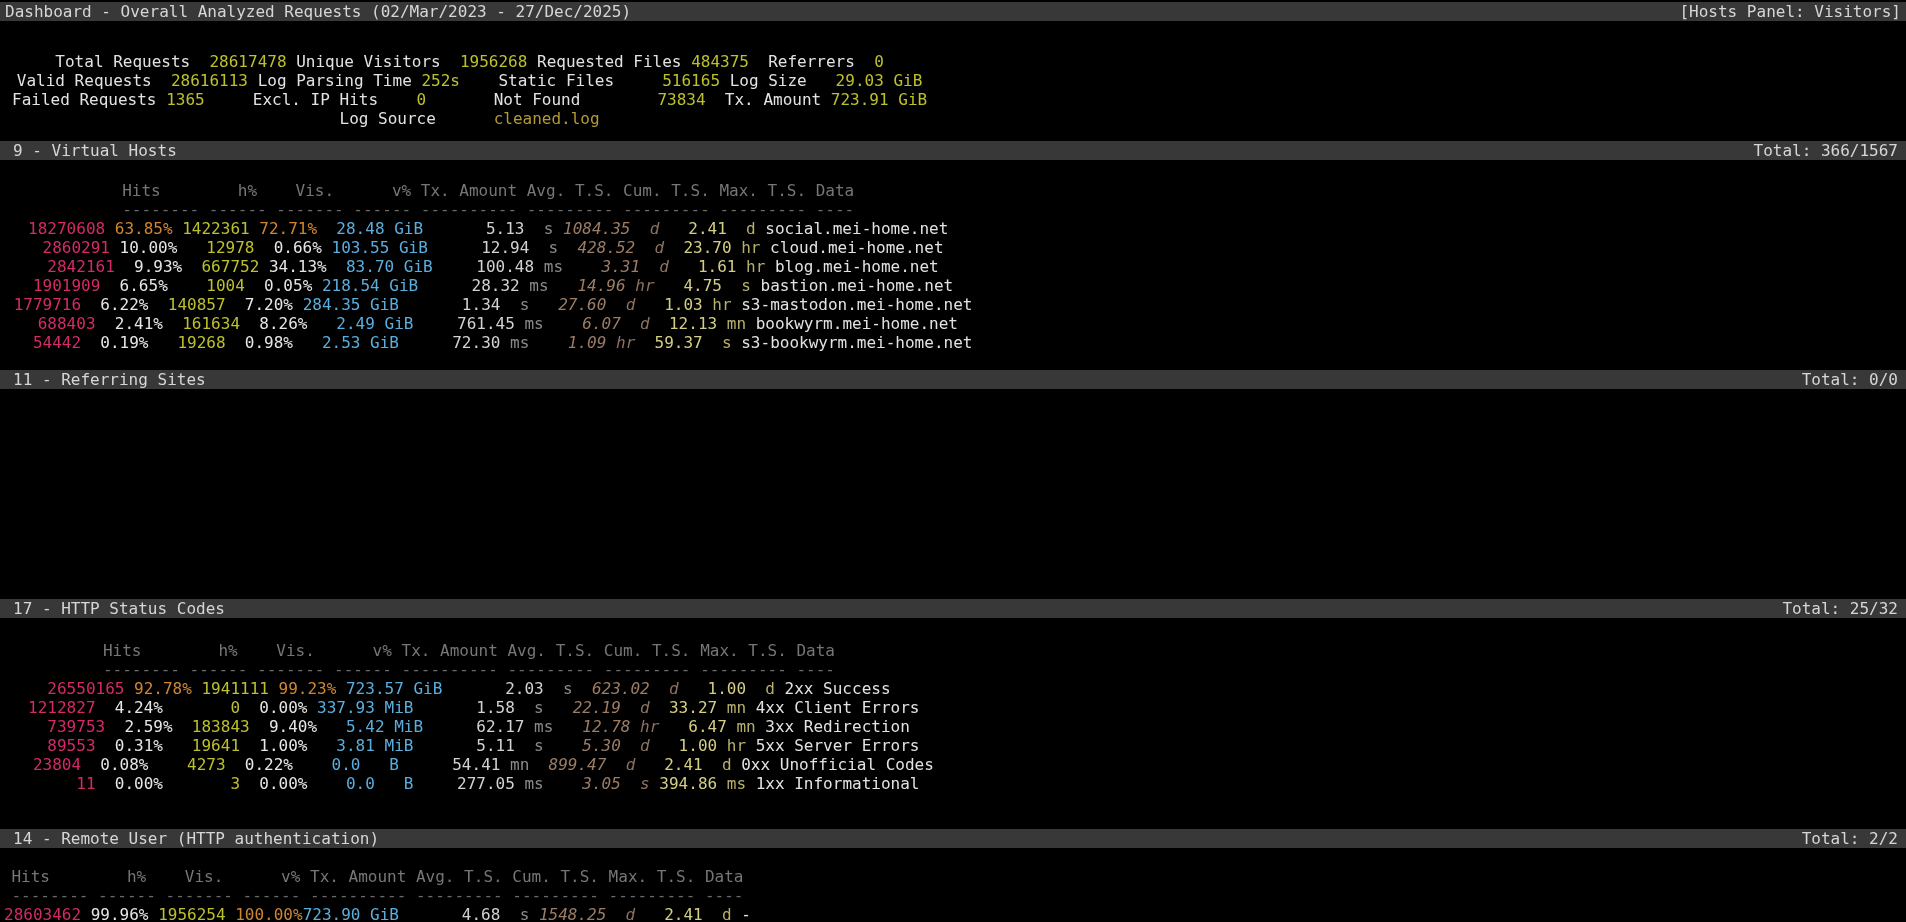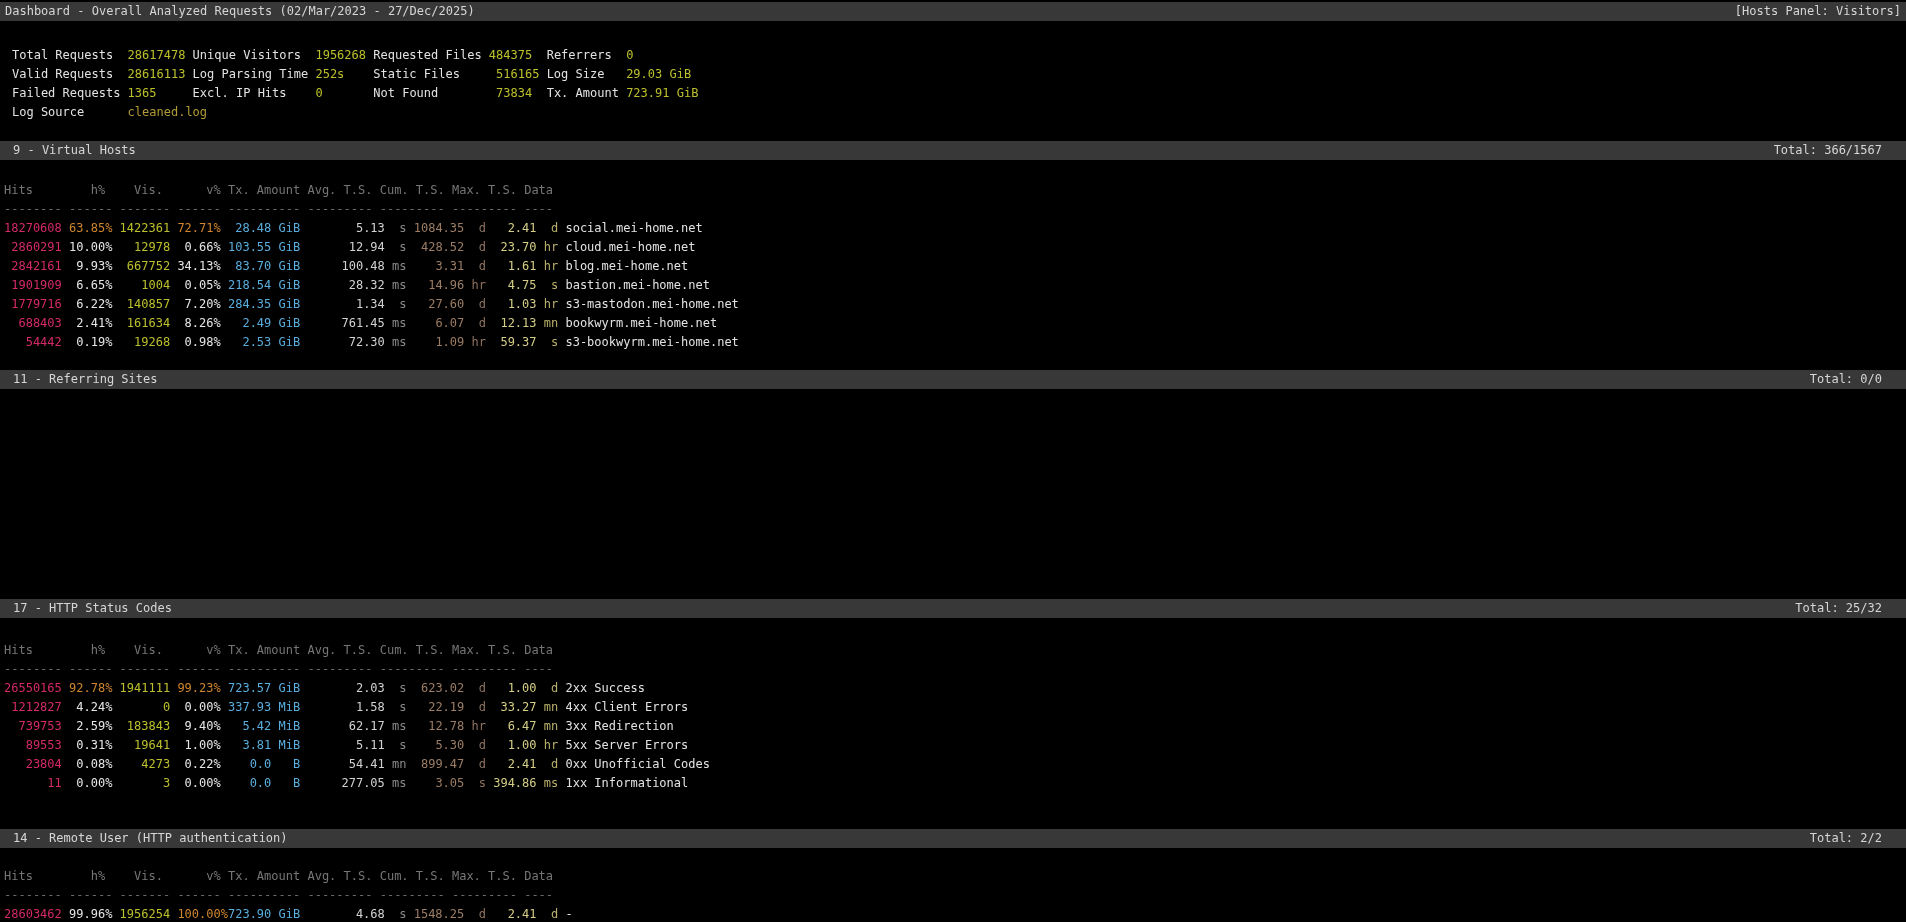--- a/index.html
+++ b/index.html
@@ -1,50 +1,50 @@
 <!DOCTYPE html>
 <html><head>
 <meta charset="utf-8">
 <style>
   * { margin:0; padding:0; box-sizing:border-box; }
   html,body { background:#000; }
   .term {
     position:relative; width:1906px; height:922px; overflow:hidden;
     background:#000;
     font-family:"DejaVu Sans Mono","Liberation Mono",monospace;
-    font-size:12px; line-height:19px;
+    font-size:16px; line-height:19px;text-align:center;
     -webkit-font-smoothing:antialiased;
   }
   .bar {
     position:absolute; left:0; width:1906px; height:19px;
     background:#383838; color:#d6d6d6;
     display:flex; justify-content:space-between; align-items:center;
     white-space:pre;
   }
   .titlebar { top:2px; padding:0 5px; }
-  .panel-bar { padding:0 24px 0 13px; }
+  .panel-bar { padding:0 8px 0 13px; }
   .block { position:absolute; white-space:pre; }
   .line { height:19px; white-space:pre; }
-  .summary-block { left:12px; top:46px; }
+  .summary-block { left:12px; top:52px; }
   .table-block { left:4px; }
   .hdr-line { color:#767676; }
   .sep-line { color:#6a6a6a; }
   
   .seg-l { color:#e2e2e2; }
   .seg-v { color:#bcc02c; }
   .seg-g { color:#b29a36; }
   
   .c-hits { color:#d42a68; }
   .c-pct  { color:#e6e6e6; }
   .c-pct.hot { color:#d0862f;margin-top:12px; }
   .c-vis  { color:#bcc02c; }
   .c-tx   { color:#5aaede; }
   .c-avg  { color:#d2d2d2;padding-left:34px; }
   .c-avg .unit { color:#8a8a8a; }
-  .c-cum  { color:#9c7d66; }
+  .c-cum  { color:#9c7d66;font-style:italic; }
   .c-cum .unit { color:#8d7260; }
   .c-max  { color:#d5ce85; }
   .c-max .unit { color:#b8b06a; }
   .c-data { color:#e2e2e2; }
 </style>
 </head>
 <body>
 
 <div class="term">
 

